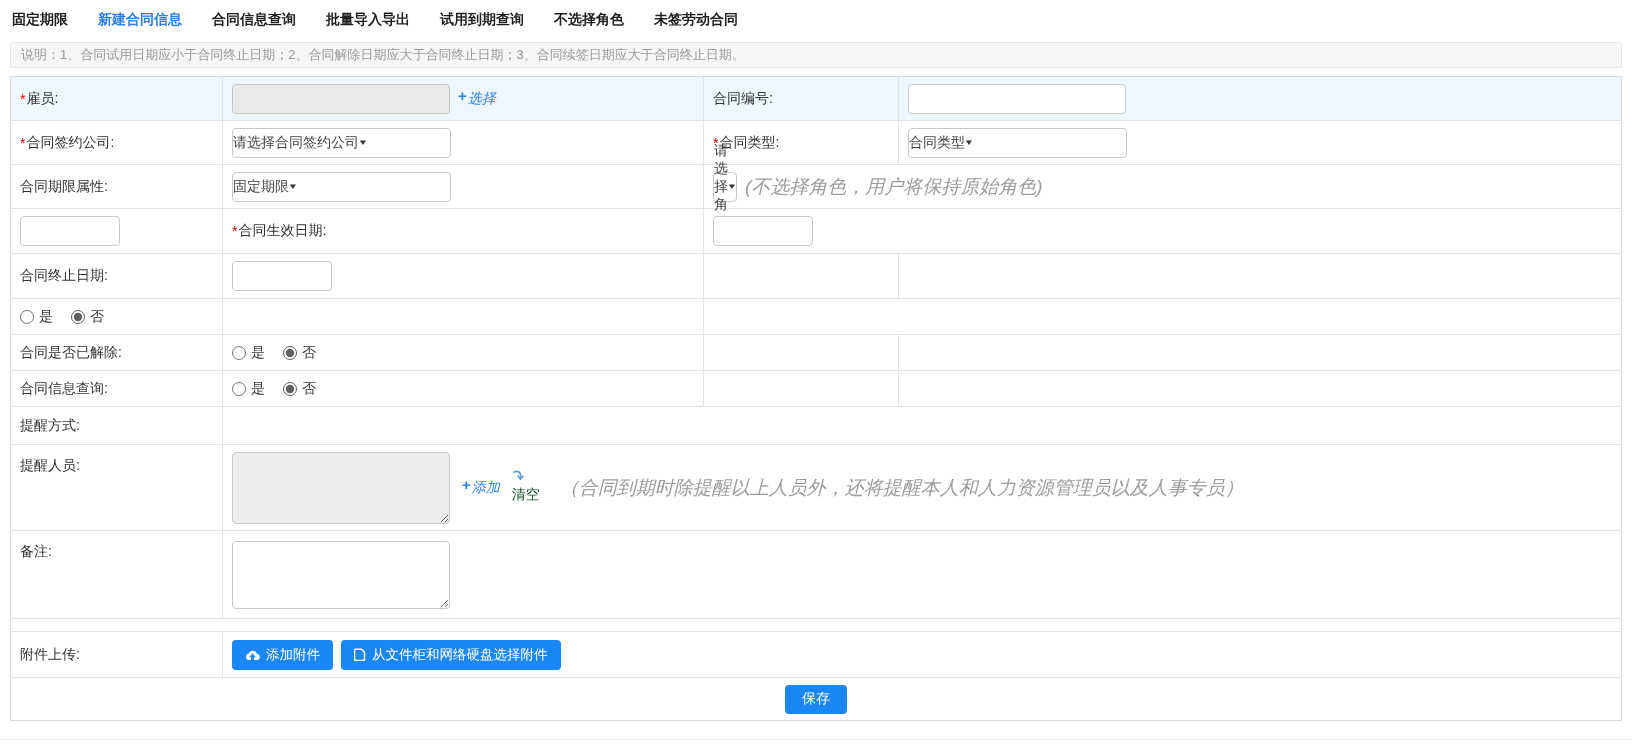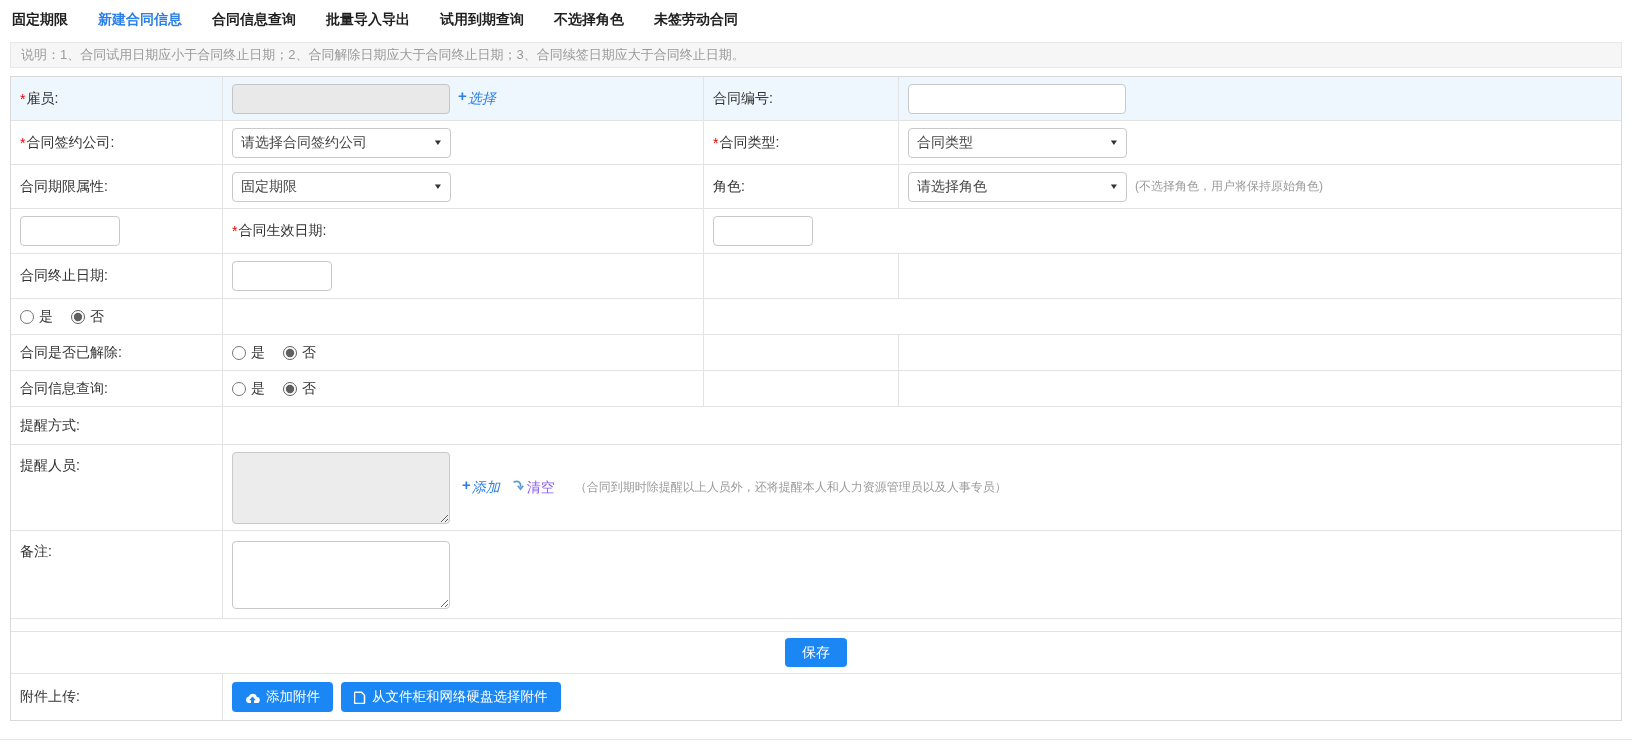--- a/index.html
+++ b/index.html
@@ -26,39 +26,39 @@
   .row:last-child { border-bottom:none; }
   .cols4 { grid-template-columns:212px 481px 195px 1fr; }
   .cols2 { grid-template-columns:212px 1fr; }
   .cols1 { grid-template-columns:1fr; }
   .cell { display:flex; align-items:center; padding:0 9px; border-right:1px solid #e3e3e3; min-width:0; }
   .row > .cell:last-child { border-right:none; }
   .cell.top { align-items:flex-start; padding-top:12px; }
   .bg-blue { background:#eef6fe; }
   .star { color:#e60000; margin-right:1px; }
   .lbl { font-size:14px; color:#333; white-space:nowrap; }
-  .hint { color:#9b9b9b; font-size:12px; white-space:nowrap; }
+  .hint { color:#9b9b9b; font-size:19px; white-space:nowrap;font-style:italic; }
   
   .inp { height:30px; border:1px solid #c9c9c9; border-radius:4px; background:#fff; outline:none; padding:0 8px; font:inherit; }
   .inp.w-std { width:218px; }
   .inp.w-sm { width:100px; }
   .inp.gray { background:#e9e9e9; border-color:#c5c5c5; }
   .sel {
     width:219px; height:30px; border:1px solid #c9c9c9; border-radius:4px; background:#fff;
-    display:inline-flex; align-items:center; justify-content:space-between;
-    padding:0 8px; cursor:pointer; color:#444; font-size:14px;
+    display:inline-flex; align-items:center; 
+    padding:0 0; cursor:pointer; color:#444; font-size:14px;
   }
   .sel .arrow { font-size:8px; color:#333; transform:scaleX(1.3); }
   textarea.box { border:1px solid #c9c9c9; border-radius:4px; resize:both; font:inherit; outline:none; padding:6px; }
   textarea.remind { width:218px; height:72px; background:#ececec; }
   textarea.remark { width:218px; height:68px; background:#fff; }
   
   .link { color:#2b7fe8; font-size:14px; cursor:pointer; text-decoration:none; white-space:nowrap;font-style:italic; }
   .plus { color:#2b7fe8; font-weight:bold; font-size:15px; position:relative; top:-3px; margin-right:1px; }
-  .clear-link { color:#8b5cf6; font-size:14px; cursor:pointer; white-space:nowrap; display:inline-flex; align-items:center; gap:2px; }
+  .clear-link { color:#14532d; font-size:14px; cursor:pointer; white-space:nowrap; display:inline-flex; align-items:flex-start; gap:2px;flex-direction:column; }
   .clear-link svg { position:relative; top:-2px; }
   
   .radio-group { display:flex; align-items:center; gap:18px; }
   .radio { display:inline-flex; align-items:center; gap:5px; cursor:pointer; font-size:14px; color:#333; }
   .radio input { width:14px; height:14px; accent-color:#5f5f5f; margin:0; cursor:pointer; }
   
   .btn-blue {
     background:#1b87f5; color:#fff; border:none; border-radius:4px;
     height:30px; padding:0 13px; font:inherit; font-size:13.5px;
     display:inline-flex; align-items:center; gap:6px; cursor:pointer; white-space:nowrap;
@@ -128,23 +128,20 @@
 
   <div class="row cols4" style="height:44px;">
     <div class="cell">
       <span class="lbl">合同期限属性:</span>
     </div>
     <div class="cell">
       <div class="sel">
         <span>固定期限</span>
         <span class="arrow">▼</span>
       </div>
-    </div>
-    <div class="cell">
-      <span class="lbl">角色:</span>
     </div>
     <div class="cell">
       <div class="sel">
         <span>请选择角色</span>
         <span class="arrow">▼</span>
       </div>
       <span class="hint gap8">(不选择角色，用户将保持原始角色)</span>
     </div>
   </div>
 
@@ -259,26 +256,20 @@
     <div class="cell top">
       <span class="lbl">备注:</span>
     </div>
     <div class="cell top" style="padding-top:10px;">
       <textarea class="box remark" style=""></textarea>
     </div>
   </div>
 
   <div class="row cols1" style="height:13px;">
     <div class="cell" style="border-right:none;"></div>
-  </div>
-
-  <div class="row cols1" style="height:42px;">
-    <div class="cell save-cell" style="border-right:none;">
-      <button class="btn-save">保存</button>
-    </div>
   </div>
 
   <div class="row cols2" style="height:46px;">
     <div class="cell">
       <span class="lbl">附件上传:</span>
     </div>
     <div class="cell">
       <button class="btn-blue">
         <svg width="15" height="13" viewBox="0 0 16 14" fill="#fff">
           <path d="M4.2 13 A3.6 3.6 0 0 1 3.9 5.9 A4.6 4.6 0 0 1 12.7 6.5 A3.1 3.1 0 0 1 12.4 13 H9.6 V9.9 h2.1 L8 6 4.3 9.9 h2.1 V13 Z"></path>
@@ -287,15 +278,21 @@
       </button>
       <button class="btn-blue gap8">
         <svg width="12" height="13" viewBox="0 0 12 13">
           <path d="M1.5 1.2 h6 l3 3 v7.4 a0.9 0.9 0 0 1 -0.9 0.9 h-8.2 a0.9 0.9 0 0 1 -0.9 -0.9 V2.1 a0.9 0.9 0 0 1 1 -0.9 Z" fill="none" stroke="#fff" stroke-width="1.5"></path>
         </svg>
         <span>从文件柜和网络硬盘选择附件</span>
       </button>
     </div>
   </div>
 
+  <div class="row cols1" style="height:42px;">
+    <div class="cell save-cell" style="border-right:none;">
+      <button class="btn-save">保存</button>
+    </div>
+  </div>
+
 </div>
 
 <div class="bottom-line"></div>
 
 </body></html>

